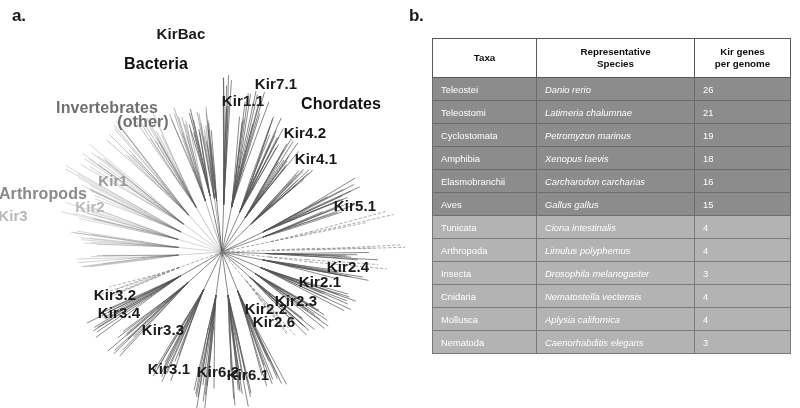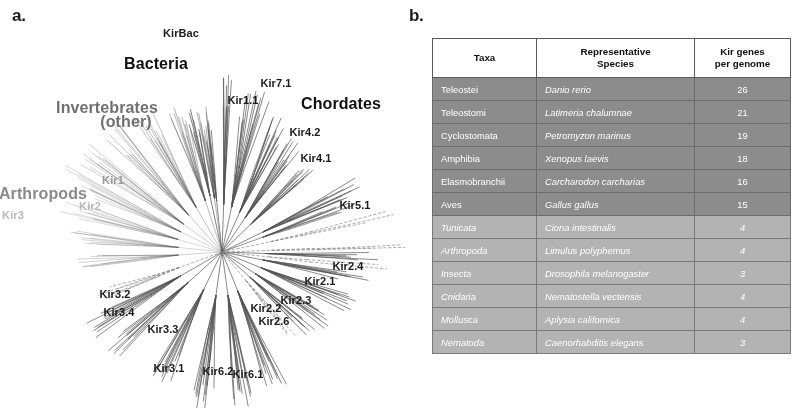--- a/index.html
+++ b/index.html
@@ -31,21 +31,21 @@
     white-space:nowrap;
     transform:translate(-50%,-50%);
     pointer-events:none;
   }
   .lbl-group{
     font-size:16px;font-weight:bold;color:#111111;letter-spacing:0.1px;
   }
   .lbl-group.gray{color:#8a8a8a;}
   .lbl-group.midgray{color:#707070;}
   .lbl-kir{
-    font-size:11px;font-weight:bold;color:#1a1a1a;letter-spacing:0.1px;
+    font-size:15px;font-weight:bold;color:#1a1a1a;letter-spacing:0.1px;
   }
   .lbl-kir.faint{color:#b8b8b8;}
   .lbl-kir.semi{color:#9a9a9a;}
 
   
   #table-panel{
     position:absolute;left:432px;top:38px;width:358px;
   }
   table.kir-table{
     border-collapse:collapse;
@@ -67,24 +67,24 @@
     height:38px;
     line-height:1.25;
     font-size:9.8px;
     border-color:#5a5a5a;
   }
   col.c-taxa{width:104px;}
   col.c-species{width:158px;}
   col.c-count{width:96px;}
   td.taxa{text-align:left;margin-left:36px;}
   td.species{text-align:left;font-style:italic;}
-  td.count{text-align:center;}
+  td.count{text-align:left;}
 
   tr.shade-dark td{background:#8c8c8c;color:#ffffff;border-color:#6b6b6b;}
-  tr.shade-mid td{background:#b3b3b3;color:#ffffff;border-color:#7a7a7a;font-style:italic;}
+  tr.shade-mid td{background:#b3b3b3;color:#ffffff;border-color:#7a7a7a;}
 </style>
 </head>
 <body>
 
 <div id="tree-panel">
   <div class="panel-label" id="panel-a-label">a.</div>
 
   <svg id="tree-svg" width="420" height="408" viewBox="0 0 420 408" aria-hidden="true">
     <g id="tree-branches" stroke="#555555" fill="none" stroke-width="0.7" stroke-linecap="round">
         <line x1="222.0" y1="252.0" x2="209.9" y2="195.3" stroke-width="0.75"></line>
@@ -762,21 +762,21 @@
         <line x1="178.8" y1="267.7" x2="150.6" y2="276.6" stroke-width="0.65"></line>
         <line x1="150.6" y1="276.6" x2="98.3" y2="295.3" stroke-width="0.65"></line>
         <line x1="178.8" y1="267.7" x2="154.6" y2="275.1" stroke-width="0.65"></line>
         <line x1="154.6" y1="275.1" x2="109.8" y2="286.8" stroke-width="0.65"></line>
       </g>
   </svg>
 
   <div id="tree-group-labels">
       <div class="tree-label lbl-group" style="left: 156px; top: 64px;">Bacteria</div>
       <div class="tree-label lbl-group midgray" style="left: 107px; top: 108px;">Invertebrates</div>
-      <div class="tree-label lbl-group midgray" style="left: 107px; top: 122px; padding-left: 38px;">(other)</div>
+      <div class="tree-label lbl-group midgray" style="left: 124px; top: 122px; padding-left: 38px;">(other)</div>
       <div class="tree-label lbl-group" style="left: 341px; top: 104px;">Chordates</div>
       <div class="tree-label lbl-group gray" style="left: 43px; top: 194px;">Arthropods</div>
     </div>
   <div id="tree-kir-labels">
       <div class="tree-label lbl-kir" style="left: 181px; top: 33px;">KirBac</div>
       <div class="tree-label lbl-kir" style="left: 276px; top: 83px;">Kir7.1</div>
       <div class="tree-label lbl-kir" style="left: 243px; top: 100px;">Kir1.1</div>
       <div class="tree-label lbl-kir" style="left: 305px; top: 132px;">Kir4.2</div>
       <div class="tree-label lbl-kir" style="left: 316px; top: 158px;">Kir4.1</div>
       <div class="tree-label lbl-kir" style="left: 355px; top: 205px;">Kir5.1</div>

